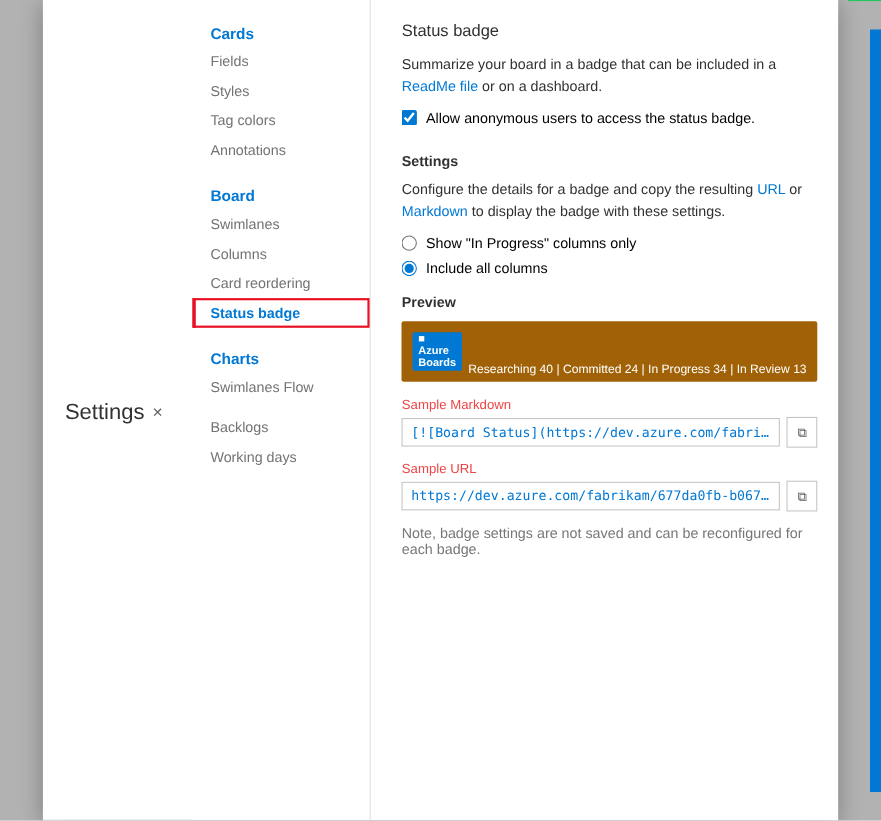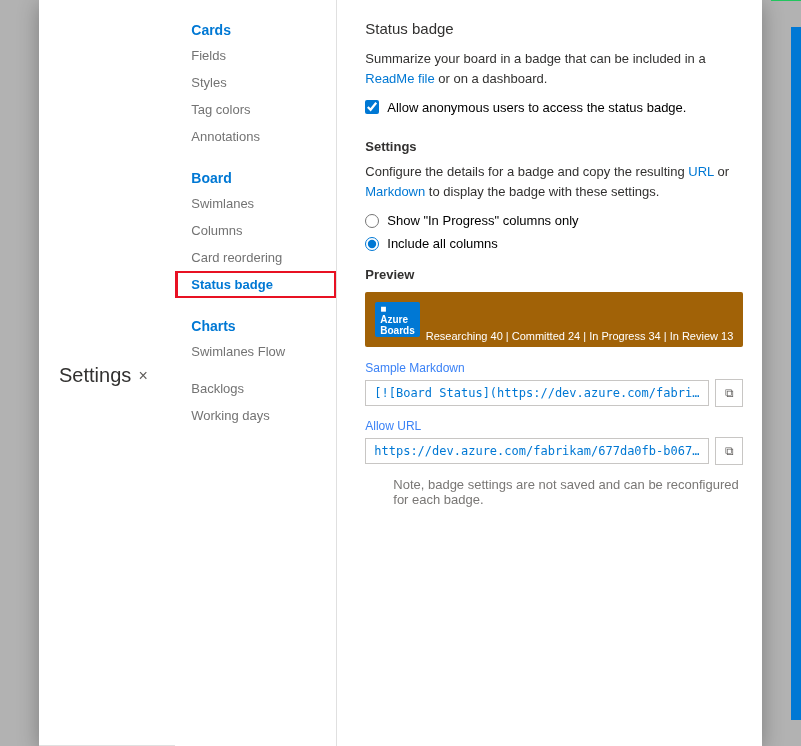--- a/index.html
+++ b/index.html
@@ -164,21 +164,21 @@
       border-radius: 2px;
     }
     .badge-text {
       color: #fff;
       font-size: 11px;
       white-space: nowrap;
       margin-top: 33px;
     }
     .field-label {
       font-size: 12px;
-      color: #3b82f6;
+      color: #ef4444;
       margin-bottom: 4px;
     }
     .field-row {
       display: flex;
       align-items: center;
       margin-bottom: 12px;
       gap: 6px;
     }
     .field-input {
       flex: 1;
@@ -203,21 +203,20 @@
       justify-content: center;
       color: #605e5c;
       font-size: 12px;
       flex-shrink: 0;
     }
     .note-text {
       font-size: 13px;
       color: #797775;
       margin-top: 4px;
       margin-bottom: 20px;
-      margin-left: 28px;
     }
     .dialog-footer {
       padding: 26px 20px;
       border-top: 1px solid #22c55e;
       display: flex;
       justify-content: flex-end;
       gap: 8px;
     }
     .btn-primary {
       background: #0078d4;
@@ -320,21 +319,21 @@
       
       <div class="field-label">Sample Markdown</div>
       <div class="field-row">
         <input class="field-input" type="text" readonly="" value="[![Board Status](https://dev.azure.com/fabrikam/677da0fb-b067-4f77-b89b-f32c12bb86" style="">
         <button class="copy-btn" title="Copy">
           <span>⧉</span>
         </button>
       </div>
 
       
-      <div class="field-label">Allow URL</div>
+      <div class="field-label">Sample URL</div>
       <div class="field-row">
         <input class="field-input" type="text" readonly="" value="https://dev.azure.com/fabrikam/677da0fb-b067-4f77-b89b-f32c12bb8617/cdf5e823-1179-" style="">
         <button class="copy-btn" title="Copy">
           <span>⧉</span>
         </button>
       </div>
 
       <div class="note-text">Note, badge settings are not saved and can be reconfigured for each badge.</div>
 
     </div>

